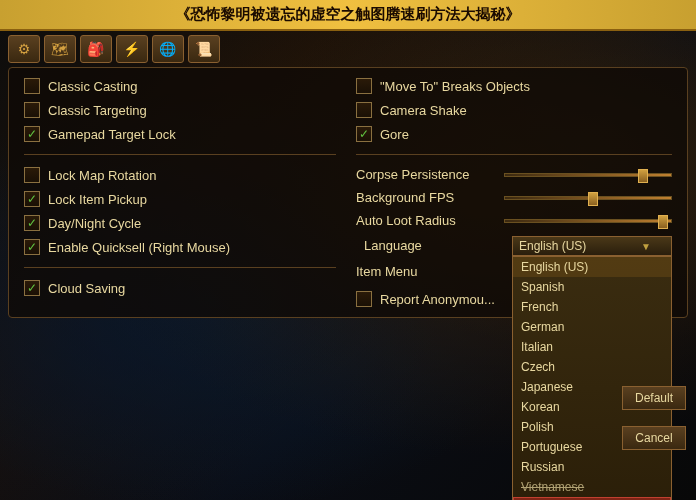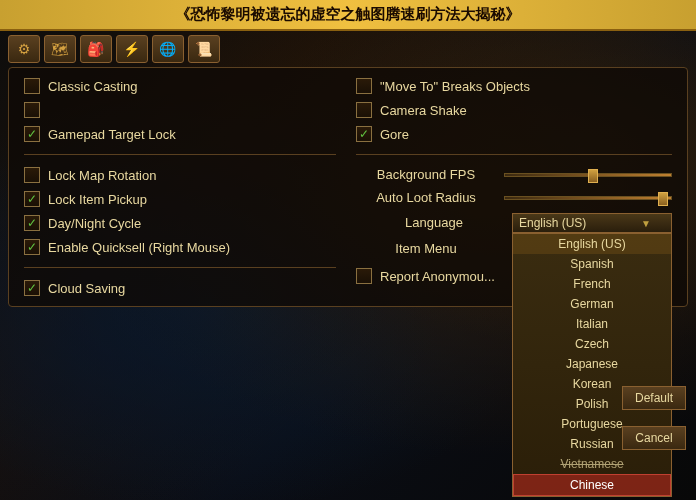--- a/index.html
+++ b/index.html
@@ -71,21 +71,20 @@
     .settings-container {
       position: relative;
       z-index: 10;
       display: flex;
       margin: 0 8px;
       gap: 20px;
       padding: 10px 15px;
       background: rgba(15, 10, 5, 0.75);
       border: 1px solid #5a4020;
       border-radius: 4px;
-      text-align: center;
     }
 
     .left-col, .right-col {
       flex: 1;
       display: flex;
       flex-direction: column;
       gap: 8px;
     }
 
     .check-item {
@@ -273,20 +272,21 @@
 
   <div class="left-col">
 
     <div class="check-item">
       <div class="checkbox"></div>
       <span>Classic Casting</span>
     </div>
 
     <div class="check-item">
       <div class="checkbox"></div>
+      <span>Classic Targeting</span>
     </div>
 
     <div class="check-item">
       <div class="checkbox checked">✓</div>
       <span>Gamepad Target Lock</span>
     </div>
 
     <div class="divider"></div>
 
     <div class="check-item">
@@ -330,20 +330,26 @@
       <span>Camera Shake</span>
     </div>
 
     <div class="check-item">
       <div class="checkbox checked">✓</div>
       <span>Gore</span>
     </div>
 
     <div class="divider"></div>
 
+    <div class="slider-row">
+      <span class="slider-label">Corpse Persistence</span>
+      <div class="slider-track">
+        <div class="slider-thumb" style="left: 80%;"></div>
+      </div>
+    </div>
 
     <div class="slider-row">
       <span class="slider-label">Background FPS</span>
       <div class="slider-track">
         <div class="slider-thumb" style="left: 50%;"></div>
       </div>
     </div>
 
     <div class="slider-row">
       <span class="slider-label">Auto Loot Radius</span>

